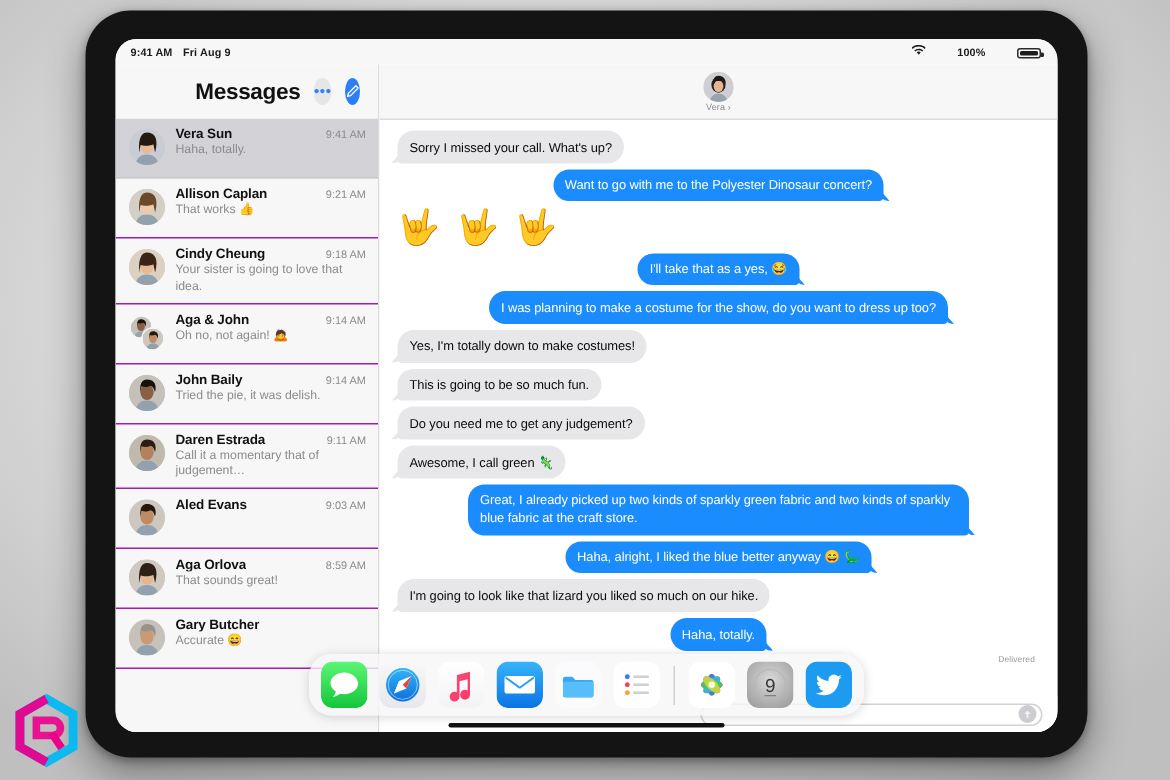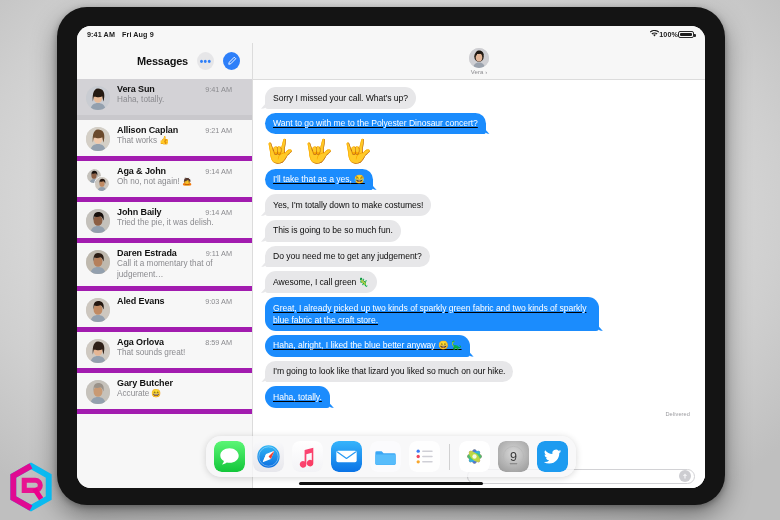--- a/index.html
+++ b/index.html
@@ -51,21 +51,21 @@
     background: #f7f7f7;
     display: flex;
     align-items: center;
     padding: 0 11px 0 10px;
     font-size: 7.2px;
     color: #1b1b1b;
     font-weight: bold;
     letter-spacing: .1px;
   }
   #statusbar .sb-left { display: flex; gap: 7px; align-items: center; }
-  #statusbar .sb-right { margin-left: auto; display: flex; gap: 0; align-items: center; }
+  #statusbar .sb-right { margin-left: auto; display: flex; gap: 21px; align-items: flex-end; }
   .batt {
     width: 16px; height: 7.5px;
     border: 1px solid #2a2a2a;
     border-radius: 2px;
     position: relative;
     padding: 1px;
   }
   .batt::after {
     content: "";
     position: absolute; right: -2.5px; top: 2px;
@@ -90,21 +90,21 @@
   #sidebar-header {
     height: 36px;
     flex: 0 0 36px;
     display: flex;
     align-items: center;
     justify-content: flex-end;
     gap: 9px;
     padding: 0 12px 0 14px;
   }
   #sidebar-title {
-    font-size: 11px;
+    font-size: 15px;
     font-weight: bold;
     color: #111;
     margin-right: auto;
     padding-left: 46px;
     letter-spacing: -.2px;
   }
   .hdr-btn {
     width: 18px; height: 18px;
     border-radius: 50%;
     display: flex; align-items: center; justify-content: center;
@@ -112,22 +112,22 @@
   .hdr-btn.more { background: #e6e6e8; }
   .hdr-btn.more span {
     color: #2d7ff9; font-size: 10px; line-height: 5px; letter-spacing: .4px; font-weight: bold;
   }
   .hdr-btn.compose { background: #2d7ff9; }
 
   #convo-list { flex: 1; overflow: hidden; }
   .convo {
     display: flex;
     gap: 7px;
-    padding: 5px 20px 5px 9px;
-    border-bottom: 5px solid #a21caf;
+    padding: 5px 8px 5px 9px;
+    border-bottom: 1px solid #a21caf;
     align-items: flex-start;
     min-height: 40px;
   }
   .convo.selected { background: #d3d2d6; border-bottom-color: #c9c8cc; }
   .avatar {
     width: 24px; height: 24px; flex: 0 0 24px;
     border-radius: 50%;
     background: #cfcfcf;
     overflow: hidden;
     position: relative;
@@ -166,21 +166,21 @@
   #thread-contact { font-size: 6px; color: #8a8a8e; letter-spacing: .1px; }
 
   #messages {
     flex: 1;
     padding: 7px 12px 4px 12px;
     display: flex; flex-direction: column;
     gap: 4px;
     overflow: hidden;
   }
   .row { display: flex; }
-  .row.out { justify-content: flex-start; text-decoration: underline; }
+  .row.out { justify-content: center; }
   .row.in { justify-content: flex-start; text-align: right; }
   .bubble {
     max-width: 78%;
     padding: 4.5px 8px 5px 8px;
     border-radius: 11px;
     font-size: 8.6px;
     line-height: 1.42;
     letter-spacing: -.05px;
     position: relative;
     word-wrap: break-word;
@@ -331,20 +331,37 @@
                 </div>
                 <div class="convo-body">
        <div class="convo-top">
          <span class="convo-name">Allison Caplan</span>
          <span class="convo-time">9:21 AM</span>
        </div>
        <div class="convo-preview">That works 👍</div>
      </div>
               </div>
               <div class="convo">
+                <div class="avatar">
+                  <svg viewBox="0 0 40 40">
+    <rect width="40" height="40" fill="#dcd0c2"></rect>
+    <ellipse cx="20" cy="19" rx="7.4" ry="8.8" fill="#e6b894"></ellipse>
+    <path d="M20 4c8 0 11 6 10.5 13 -.6 7-1.5 9-1.5 9l-2-9c-2.4 1.8-11 2.4-14 .6 0 0-1 4.2-1.5 8.4C10.6 18 11 4 20 4Z" fill="#3a2418"></path>
+    <path d="M7 40c1.6-8.4 6.4-11.6 13-11.6S31.4 31.6 33 40Z" fill="#93a0ae"></path>
+  </svg>
+                </div>
+                <div class="convo-body">
+       <div class="convo-top">
+         <span class="convo-name">Cindy Cheung</span>
+         <span class="convo-time">9:18 AM</span>
+       </div>
+       <div class="convo-preview">Your sister is going to love that idea.</div>
+     </div>
+              </div>
+              <div class="convo">
                 <div class="avatar group">
         <div class="a1">
                     <svg viewBox="0 0 40 40">
     <rect width="40" height="40" fill="#c4c1bb"></rect>
     <ellipse cx="20" cy="19" rx="7.4" ry="8.8" fill="#8c5f44"></ellipse>
     <path d="M20 5c7.2 0 10 4.4 9.6 10.4-.2 2.6-.8 3.6-.8 3.6-1-5-3.4-6.6-5-7-2.6 1.6-7.6 1.8-9.8.6-.6 2-.8 4.2-1 6.4-1.4-7.6.6-14 7-14Z" fill="#17100c"></path>
     <path d="M7 40c1.6-8.4 6.4-11.6 13-11.6S31.4 31.6 33 40Z" fill="#93a0ae"></path>
   </svg>
                   </div>
                   <div class="a2">
@@ -470,20 +487,23 @@
                 <div class="bubble in">Sorry I missed your call. What's up?</div>
               </div>
               <div class="row out">
                 <div class="bubble out">Want to go with me to the Polyester Dinosaur concert?</div>
               </div>
               <div class="row in emoji">
                 <div class="emoji-only">🤟 🤟 🤟</div>
               </div>
               <div class="row out">
                 <div class="bubble out">I'll take that as a yes, 😂</div>
+              </div>
+              <div class="row out">
+                <div class="bubble out">I was planning to make a costume for the show, do you want to dress up too?</div>
               </div>
               <div class="row in">
                 <div class="bubble in">Yes, I'm totally down to make costumes!</div>
               </div>
               <div class="row in">
                 <div class="bubble in">This is going to be so much fun.</div>
               </div>
               <div class="row in">
                 <div class="bubble in">Do you need me to get any judgement?</div>
               </div>

